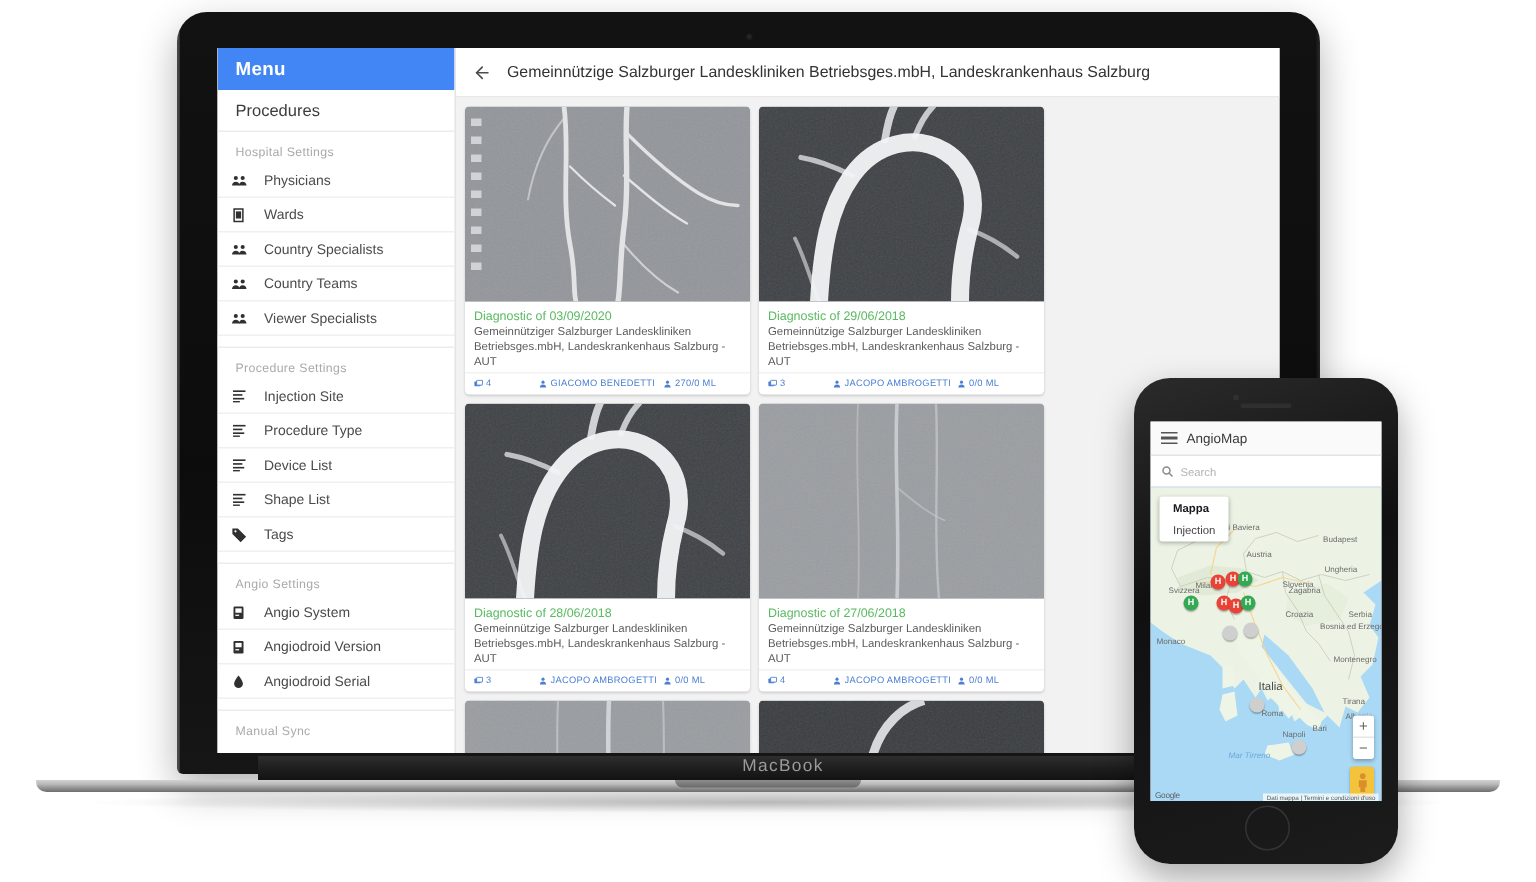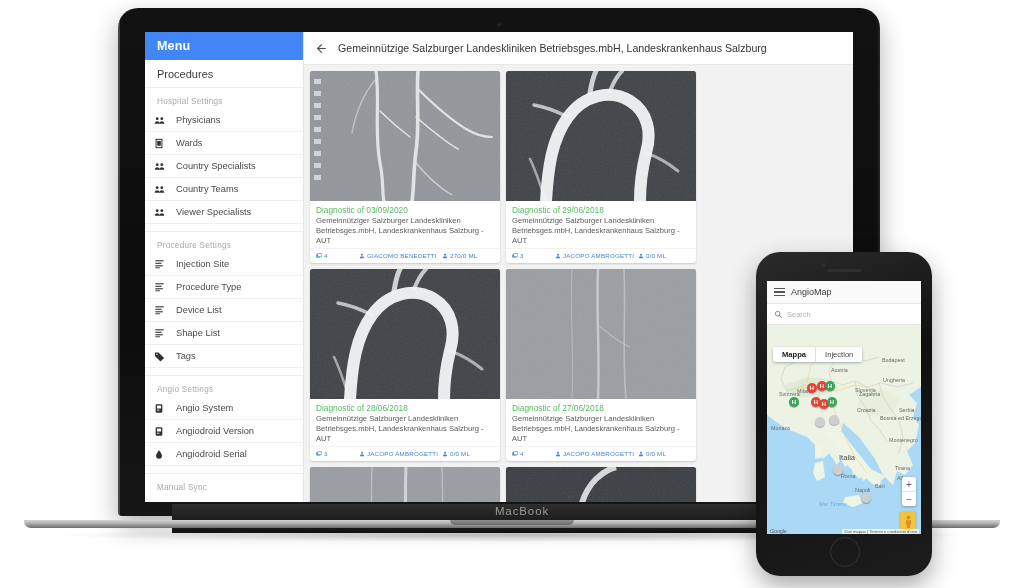--- a/index.html
+++ b/index.html
@@ -16,21 +16,21 @@
       box-shadow:0 10px 26px rgba(0,0,0,.30);}
   .laptop-bezel-sheen{position:absolute;left:0;top:0;width:762px;height:508px;border-radius:20px 20px 4px 4px;
       background:linear-gradient(90deg,rgba(255,255,255,.22) 0 1.5px,rgba(255,255,255,0) 2px 99.6%,rgba(255,255,255,.10) 100%);
       pointer-events:none;}
   .laptop-cam{position:absolute;left:50%;top:14px;width:5px;height:5px;margin-left:-2.5px;border-radius:50%;
       background:#272727;box-shadow:inset 0 0 2px #000;}
   .laptop-screen{position:absolute;left:27px;top:24px;width:708px;height:470px;background:#fafafa;overflow:hidden;}
 
   
   .laptop-base{position:absolute;left:24px;top:504px;width:976px;height:26px;}
-  .base-top{position:absolute;left:148px;top:0;width:700px;height:29px;
+  .base-top{position:absolute;left:148px;top:0;width:700px;height:16px;
       background:linear-gradient(180deg,#2e2e2e 0%,#1d1d1d 55%,#131313 100%);}
   .base-label{position:absolute;left:0;top:1px;width:700px;text-align:center;color:#9a9a9a;
       font-size:11.5px;letter-spacing:.9px;font-family:"Liberation Sans",sans-serif;}
   .base-deck{position:absolute;left:0;top:16px;width:976px;height:8px;
       background:linear-gradient(180deg,#d2d2d2 0%,#b9b9b9 35%,#8f8f8f 70%,#6d6d6d 100%);
       border-radius:0 0 7px 7px;}
   .base-notch{position:absolute;left:50%;top:16px;margin-left:-62px;width:124px;height:5px;
       background:linear-gradient(180deg,#8e8e8e,#6a6a6a);border-radius:0 0 6px 6px;}
   .base-shadow{position:absolute;left:60px;top:528px;width:904px;height:14px;
       background:radial-gradient(ellipse at center,rgba(0,0,0,.22) 0%,rgba(0,0,0,0) 72%);}
@@ -87,21 +87,21 @@
 
   .ph-nav{height:22px;background:#fafafa;display:flex;align-items:center;border-bottom:1px solid #e3e3e3;}
   .ph-burger{width:24px;flex:0 0 24px;display:flex;flex-direction:column;gap:2.2px;align-items:center;justify-content:center;}
   .ph-burger i{display:block;width:11px;height:1.4px;background:#555;}
   .ph-title{font-size:9px;color:#3a3a3a;}
   .ph-search{height:20px;background:#fff;display:flex;align-items:center;border-bottom:1px solid #e6e6e6;padding-left:7px;gap:5px;}
   .ph-search-ico{color:#8b8b8b;display:flex;}
   .ph-search-txt{font-size:7.5px;color:#b2b2b2;}
   .ph-map{position:relative;height:211px;overflow:hidden;background:#aadaff;}
 
-  .maptype{position:absolute;left:6px;top:22px;display:flex;box-shadow:0 1px 3px rgba(0,0,0,.3);border-radius:2px;overflow:hidden;z-index:6;}
+  .maptype{position:absolute;left:6px;top:6px;display:flex;box-shadow:0 1px 3px rgba(0,0,0,.3);border-radius:2px;overflow:hidden;z-index:6;flex-direction:column;}
   .mt-btn{background:#fff;font-size:7.6px;padding:3px 9px;color:#444;}
   .mt-btn.active{color:#1a1a1a;font-weight:bold;}
   .mt-sep{width:1px;background:#e0e0e0;}
 
   .mk{position:absolute;width:10px;height:10px;border-radius:50% 50% 50% 50%;display:flex;align-items:center;
       justify-content:center;font-size:6px;color:#fff;font-weight:bold;box-shadow:0 1px 1px rgba(0,0,0,.3);z-index:5;}
   .mk.red{background:#ea4335;} .mk.green{background:#34a853;} .mk.gray{background:#cfcfcf;color:#777;}
 
   .zoomctl{position:absolute;right:5px;bottom:30px;width:14px;background:#fff;border-radius:2px;
       box-shadow:0 1px 3px rgba(0,0,0,.3);z-index:6;}

